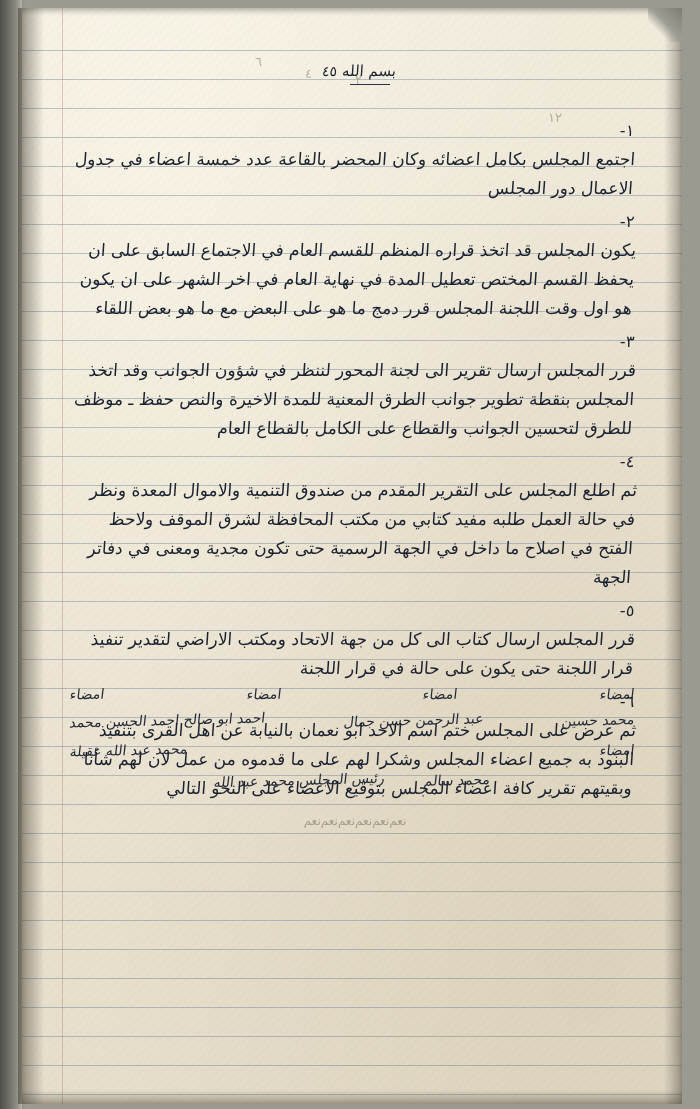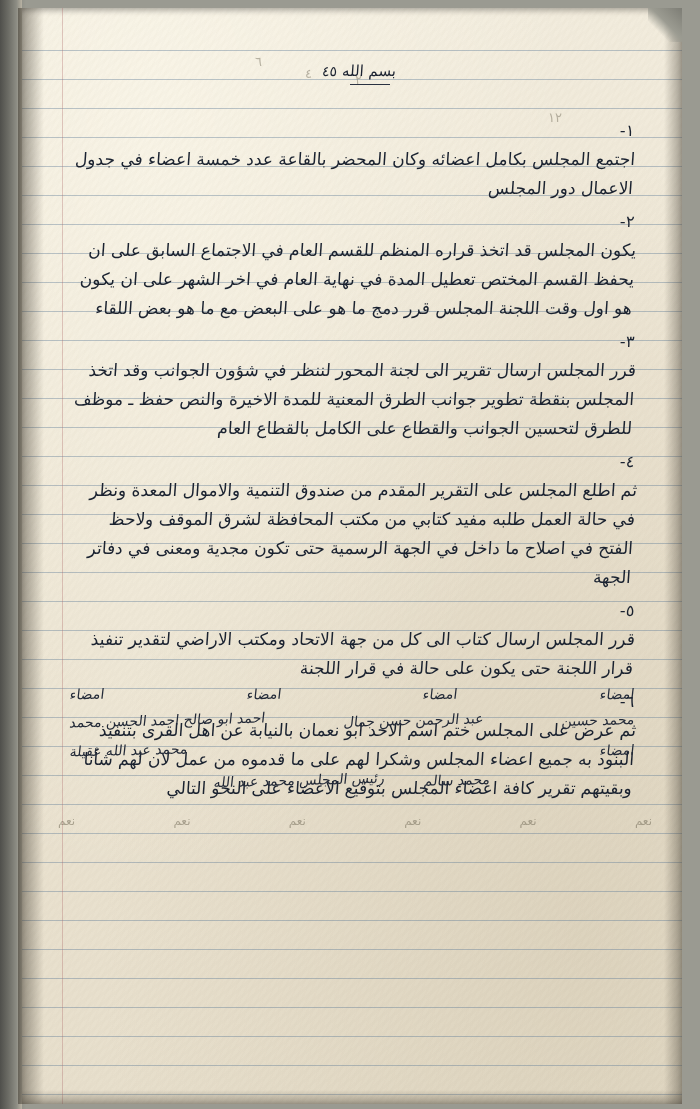--- a/index.html
+++ b/index.html
@@ -176,21 +176,21 @@
     white-space: nowrap;
   }
 
   .faint-marks {
     position: absolute;
     left: 40px; right: 30px;
     top: 806px; height: 60px;
     direction: rtl;
     display: flex;
     flex-direction: row-reverse;
-    justify-content: space-between;
+    justify-content: center;
     font-size: 12px;
     color: #6a6350;
     opacity: .5;
   }
 
   .stray {
     position: absolute;
     font-size: 13px;
     color: #6d6755;
     opacity: .45;

